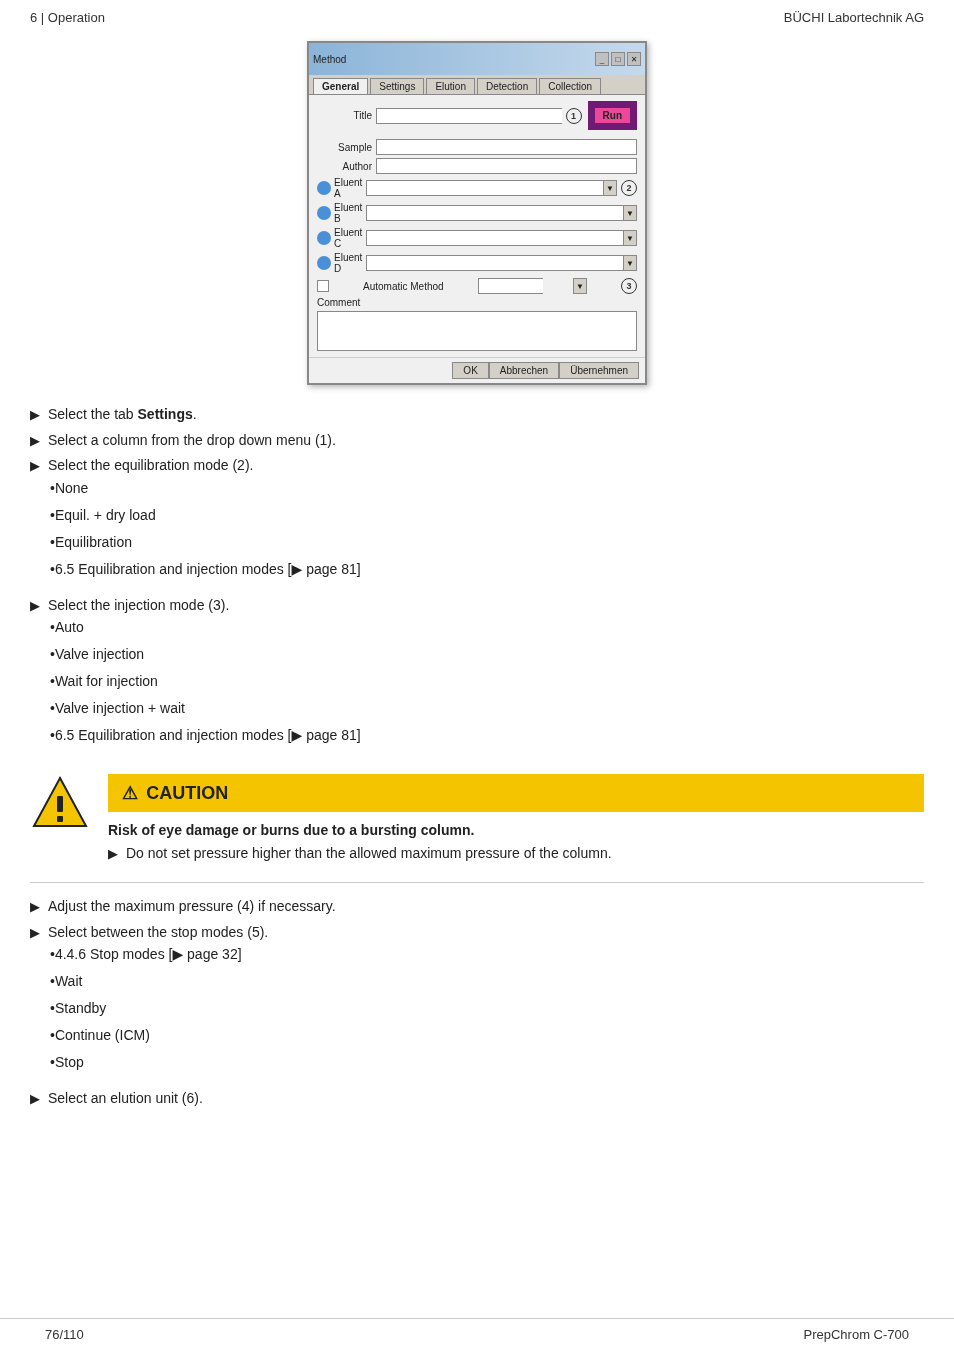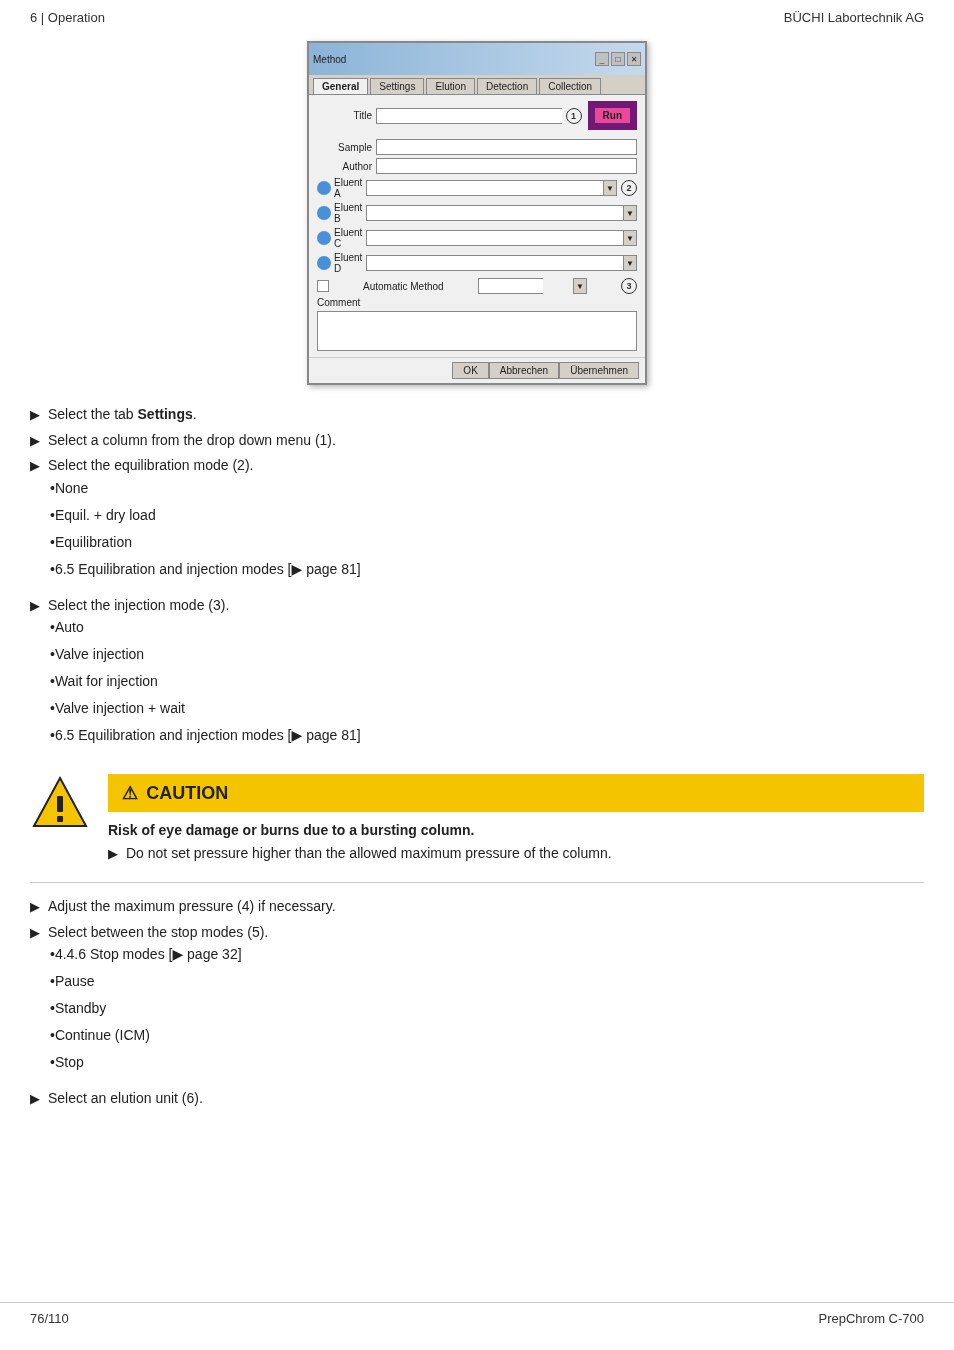--- a/index.html
+++ b/index.html
@@ -19,26 +19,26 @@
       justify-content: space-between;
       padding: 10px 30px 6px 30px;
       font-size: 13px;
       color: #333;
       border-bottom: none;
     }
 
     
     .page-footer {
       position: absolute;
-      bottom: 16px;
+      bottom: 0;
       left: 0;
       right: 0;
       display: flex;
       justify-content: space-between;
-      padding: 8px 30px;
+      padding: 8px 45px;
       font-size: 13px;
       color: #333;
       border-top: 1px solid #ccc;
     }
 
     
     .content {
       padding: 10px 30px 40px 30px;
     }
 
@@ -528,21 +528,21 @@
       <span>Adjust the maximum pressure (4) if necessary.</span>
     </li>
 
     <li style="flex-direction:column; align-items:flex-start;">
       <div style="display:flex; align-items:flex-start;">
         <span class="arrow-marker">▶</span>
         <span>Select between the stop modes (5).</span>
       </div>
       <ul class="sub-list">
         <li>4.4.6 Stop modes [▶ page 32]</li>
-        <li>Pause</li>
+        <li>Wait</li>
         <li>Standby</li>
         <li>Continue (ICM)</li>
         <li>Stop</li>
       </ul>
     </li>
 
     <li>
       <span class="arrow-marker">▶</span>
       <span>Select an elution unit (6).</span>
     </li>

